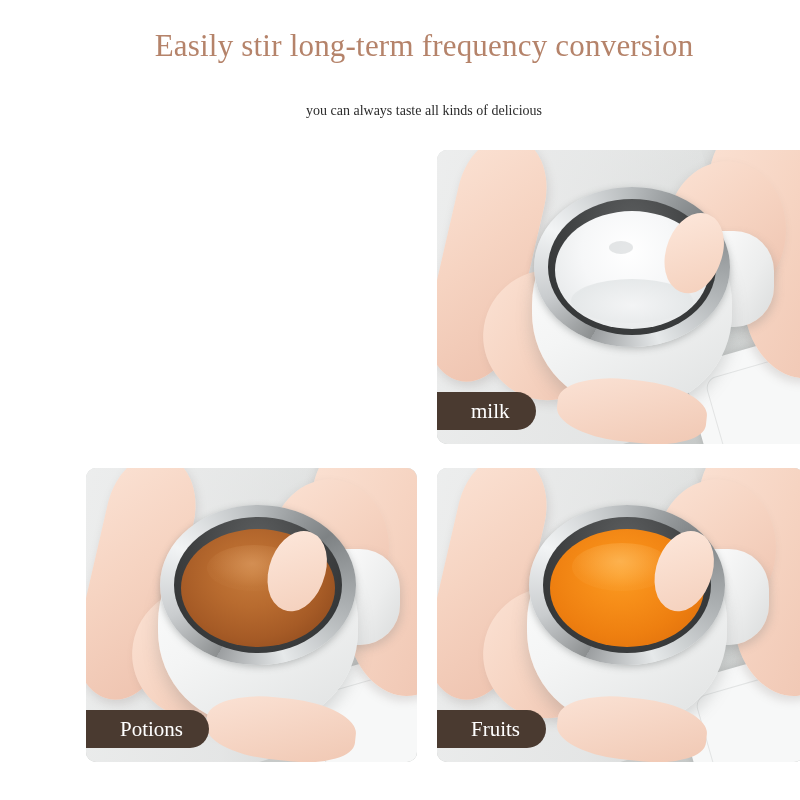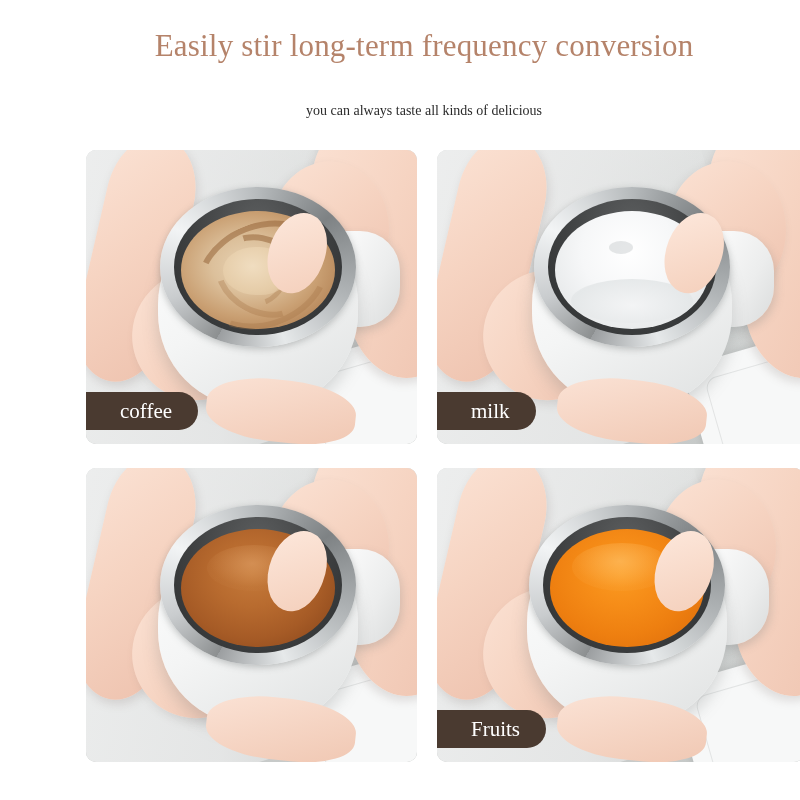--- a/index.html
+++ b/index.html
@@ -341,44 +341,20 @@
 <body>
 
 <div class="page">
 
   <div class="title">Easily stir long-term frequency conversion</div>
 
   <div class="subtitle">you can always taste all kinds of delicious</div>
 
   <div class="grid">
 
-    <div class="panel p1">
-      <div class="scene"></div>
-      <div class="white-slab"></div>
-      <div class="hand left-arm"></div>
-      <div class="hand right-arm"></div>
-      <div class="hand left-palm"></div>
-      <div class="hand right-palm"></div>
-      <div class="mug">
-        <div class="mug-handle"></div>
-        <div class="mug-body"></div>
-        <div class="mug-rim"></div>
-        <div class="mug-inner">
-          <div class="liquid coffee">
-            <div class="swirl s1"></div>
-            <div class="swirl s2"></div>
-            <div class="swirl s3"></div>
-            <div class="crema-hi"></div>
-          </div>
-        </div>
-      </div>
-      <div class="hand right-thumb"></div>
-      <div class="hand bottom-fingers"></div>
-      <div class="badge">coffee</div>
-    </div>
 
     <div class="panel p2">
       <div class="scene"></div>
       <div class="white-slab"></div>
       <div class="hand left-arm"></div>
       <div class="hand right-arm"></div>
       <div class="hand left-palm"></div>
       <div class="hand right-palm"></div>
       <div class="mug">
         <div class="mug-handle"></div>
@@ -408,20 +384,21 @@
         <div class="mug-body"></div>
         <div class="mug-rim"></div>
         <div class="mug-inner">
           <div class="liquid potion">
             <div class="potion-hi"></div>
           </div>
         </div>
       </div>
       <div class="hand right-thumb"></div>
       <div class="hand bottom-fingers"></div>
+      <div class="badge">Potions</div>
     </div>
 
     <div class="panel p4">
       <div class="scene"></div>
       <div class="white-slab"></div>
       <div class="hand left-arm"></div>
       <div class="hand right-arm"></div>
       <div class="hand left-palm"></div>
       <div class="hand right-palm"></div>
       <div class="mug">

